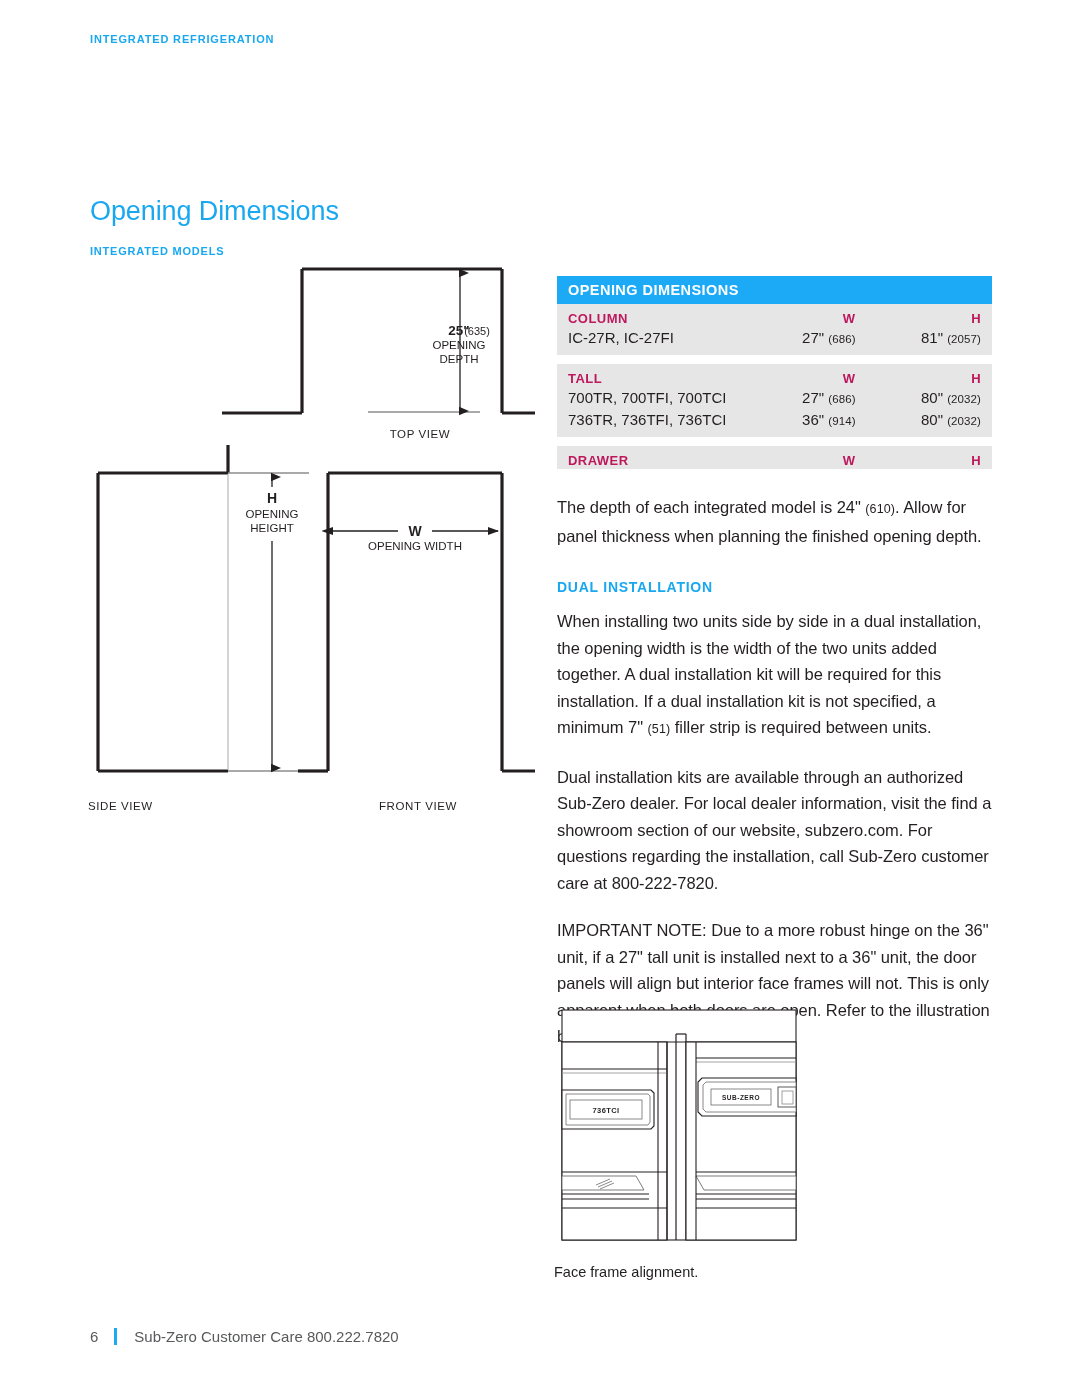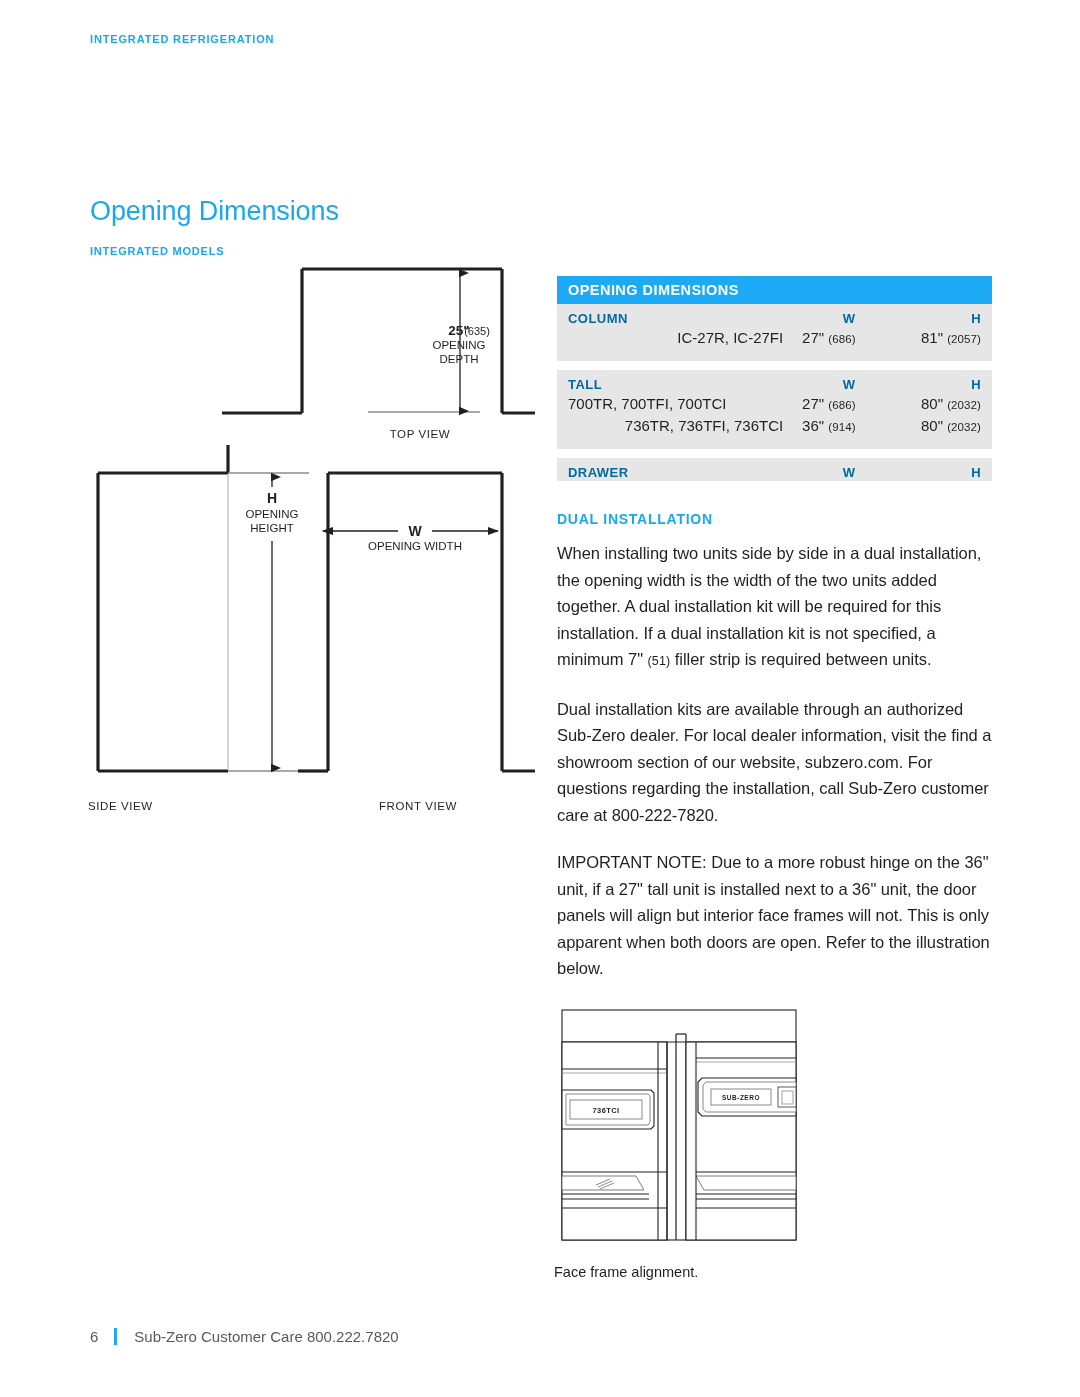--- a/index.html
+++ b/index.html
@@ -87,33 +87,33 @@
     padding: 6px 0 6px 11px;
   }
   .group-gap {
     height: 7px;
     background: #ffffff;
     font-size: 0;
     line-height: 0;
   }
   .hdr-row td {
     background: #e6e6e6;
-    color: #0369a1;
+    color: #be185d;
     font-size: 13px;
     font-weight: bold;
     letter-spacing: 0.45px;
     padding: 7px 0 1px 0;
   }
   .data-row td {
     background: #e6e6e6;
     color: #231f20;
     font-size: 15px;
     padding: 2px 0 3px 0;
   }
-  .data-row.last td { padding-bottom: 15px; text-align: right; }
+  .data-row.last td { padding-bottom: 9px; }
   .c-model { padding-left: 11px !important; width: 52%; }
   .c-w { width: 24%; text-align: right; padding-right: 32px !important; }
   .c-h { width: 24%; text-align: right; padding-right: 11px !important; }
   .mm {
     font-size: 11.5px;
     letter-spacing: 0.1px;
   }
   sup, sub { font-size: 9.5px; line-height: 0; }
   sup { vertical-align: 0.5em; }
   sub { vertical-align: 0.05em; }
@@ -309,20 +309,21 @@
         <tr class="hdr-row">
           <td class="c-model">DRAWER</td>
           <td class="c-w">W</td>
           <td class="c-h">H</td>
         </tr>
       </tbody>
     </table>
 
     <div class="body-block">
 
+      <p class="body"><span>The depth of each integrated model is 24"</span> <span class="mm">(610)</span><span>. Allow for panel thickness when planning the finished opening depth.</span></p>
 
       <div class="blue-head">DUAL INSTALLATION</div>
 
       <p class="body"><span>When installing two units side by side in a dual installation, the opening width is the width of the two units added together. A dual installation kit will be required for this installation. If a dual installation kit is not specified, a minimum 7"</span> <span class="mm">(51)</span><span> filler strip is required between units.</span></p>
 
       <p class="body">Dual installation kits are available through an authorized Sub-Zero dealer. For local dealer information, visit the find a showroom section of our website, subzero.com. For questions regarding the installation, call Sub-Zero customer care at 800-222-7820.</p>
 
       <p class="body"><span class="b">IMPORTANT NOTE:</span><span> Due to a more robust hinge on the 36" unit, if a 27" tall unit is installed next to a 36" unit, the door panels will align but interior face frames will not. This is only apparent when both doors are open. Refer to the illustration below.</span></p>
     </div>
   </div>

